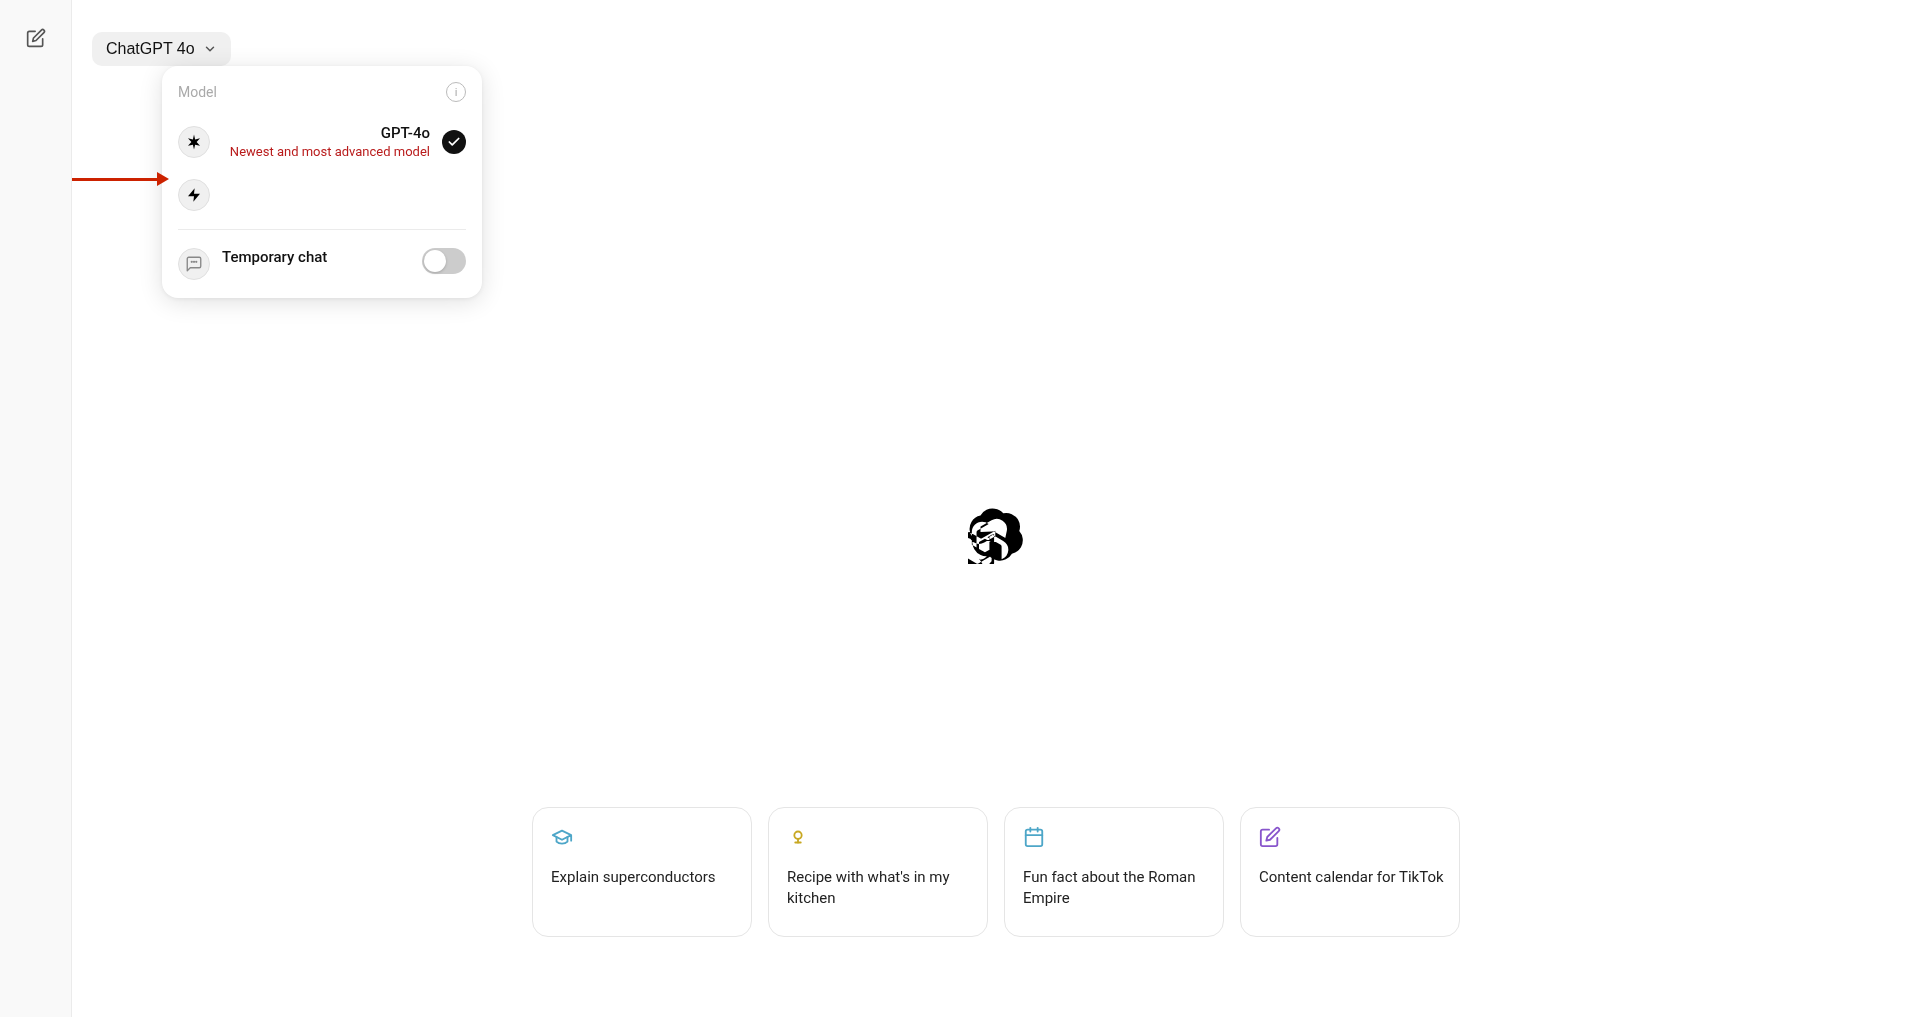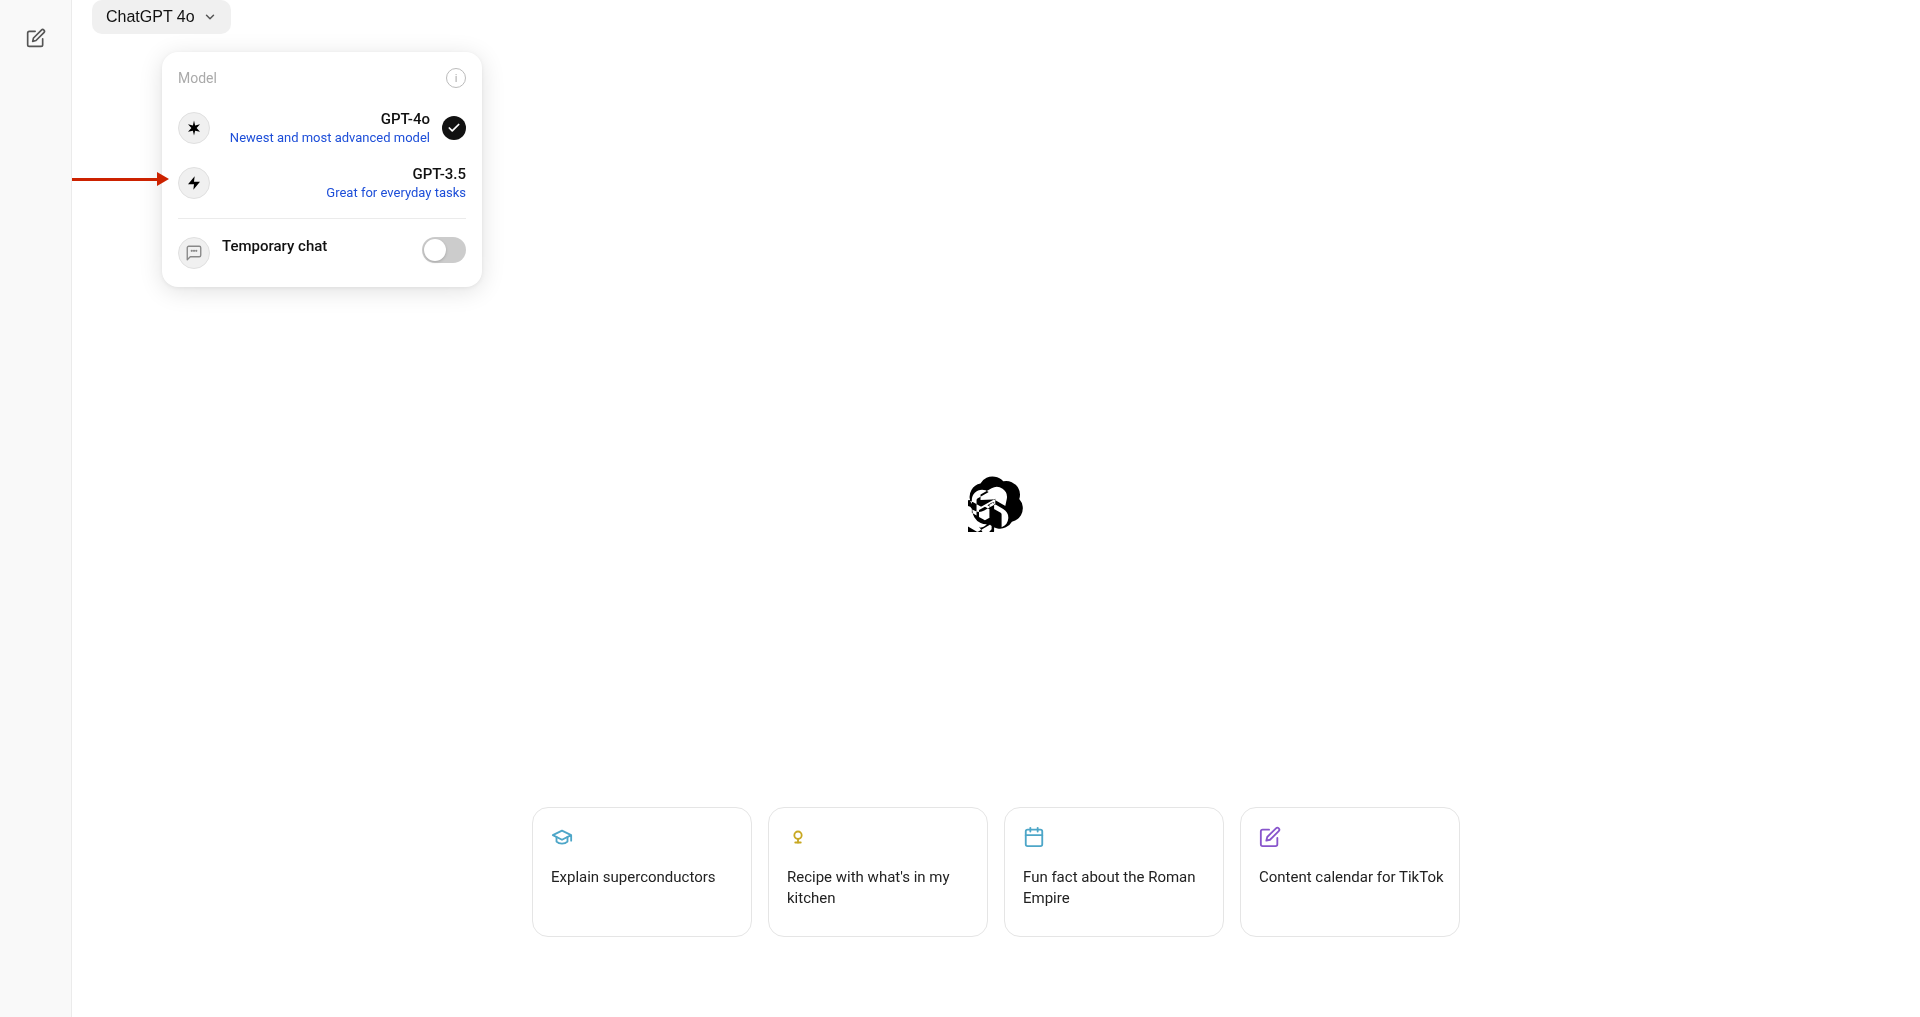--- a/index.html
+++ b/index.html
@@ -43,21 +43,21 @@
     
     .main {
       flex: 1;
       position: relative;
       display: flex;
       flex-direction: column;
     }
 
     
     .header {
-      padding: 0 20px;
+      padding: 32px 20px;
       display: flex;
       align-items: flex-end;
     }
 
     .model-selector-btn {
       display: flex;
       align-items: center;
       gap: 8px;
       background: #f0f0f0;
       border: none;
@@ -65,21 +65,21 @@
       padding: 8px 14px;
       font-size: 16px;
       font-weight: 500;
       cursor: pointer;
       color: #111;
     }
 
     
     .dropdown {
       position: absolute;
-      top: 52px;
+      top: 66px;
       left: 90px;
       width: 320px;
       background: #ffffff;
       border-radius: 16px;
       box-shadow: 0 4px 24px rgba(0,0,0,0.12), 0 1px 4px rgba(0,0,0,0.06);
       padding: 16px 0 8px 0;
       z-index: 100;
     }
 
     .dropdown-header {
@@ -136,21 +136,21 @@
     }
 
     .model-name {
       font-size: 15px;
       font-weight: 500;
       color: #111;
     }
 
     .model-desc {
       font-size: 13px;
-      color: #1d4ed8;
+      color: #b91c1c;
       margin-top: 2px;
     }
 
     .check-icon {
       width: 24px;
       height: 24px;
       border-radius: 50%;
       background: #111;
       display: flex;
       align-items: center;
@@ -340,24 +340,20 @@
         </svg>
       </div>
     </div>
 
 
     <div class="model-item">
       <div class="model-icon">
         <svg width="16" height="16" viewBox="0 0 24 24" fill="black">
           <polygon points="13,2 3,14 12,14 11,22 21,10 12,10"></polygon>
         </svg>
-      </div>
-      <div class="model-info">
-        <div class="model-name">GPT-3.5</div>
-        <div class="model-desc">Great for everyday tasks</div>
       </div>
     </div>
 
     <div class="divider"></div>
 
     <div class="temp-chat-row">
       <div class="temp-icon">
         <svg width="18" height="18" viewBox="0 0 24 24" fill="none" stroke="#888" stroke-width="1.8" stroke-linecap="round" stroke-linejoin="round">
           <path d="M21 15a2 2 0 0 1-2 2H7l-4 4V5a2 2 0 0 1 2-2h14a2 2 0 0 1 2 2z"></path>
           <line x1="9" y1="9" x2="9" y2="9" stroke-width="3"></line>

